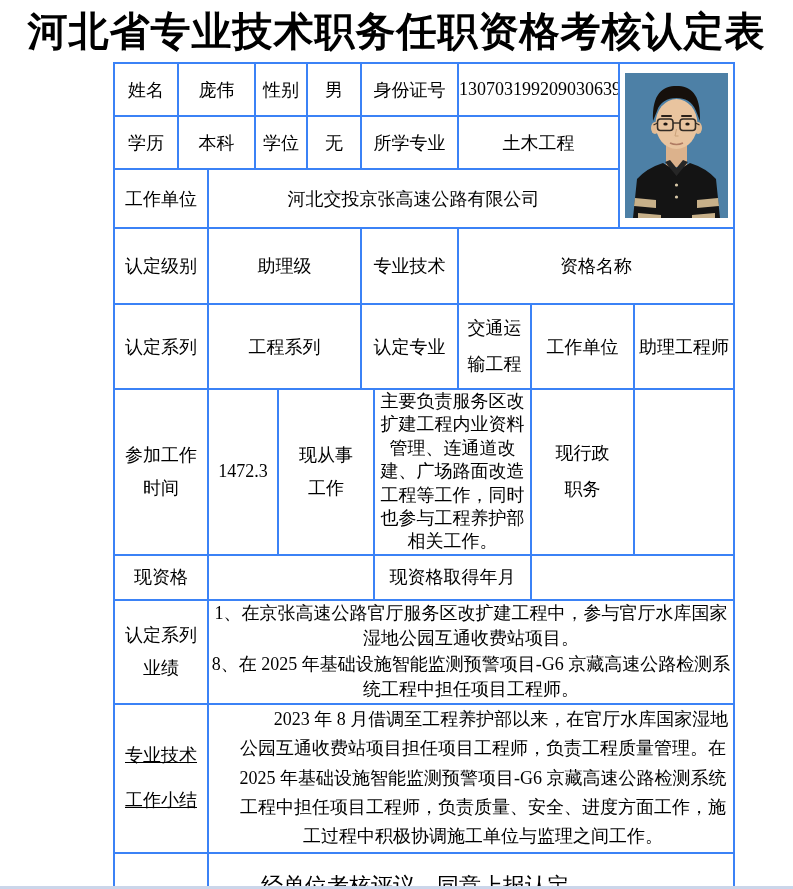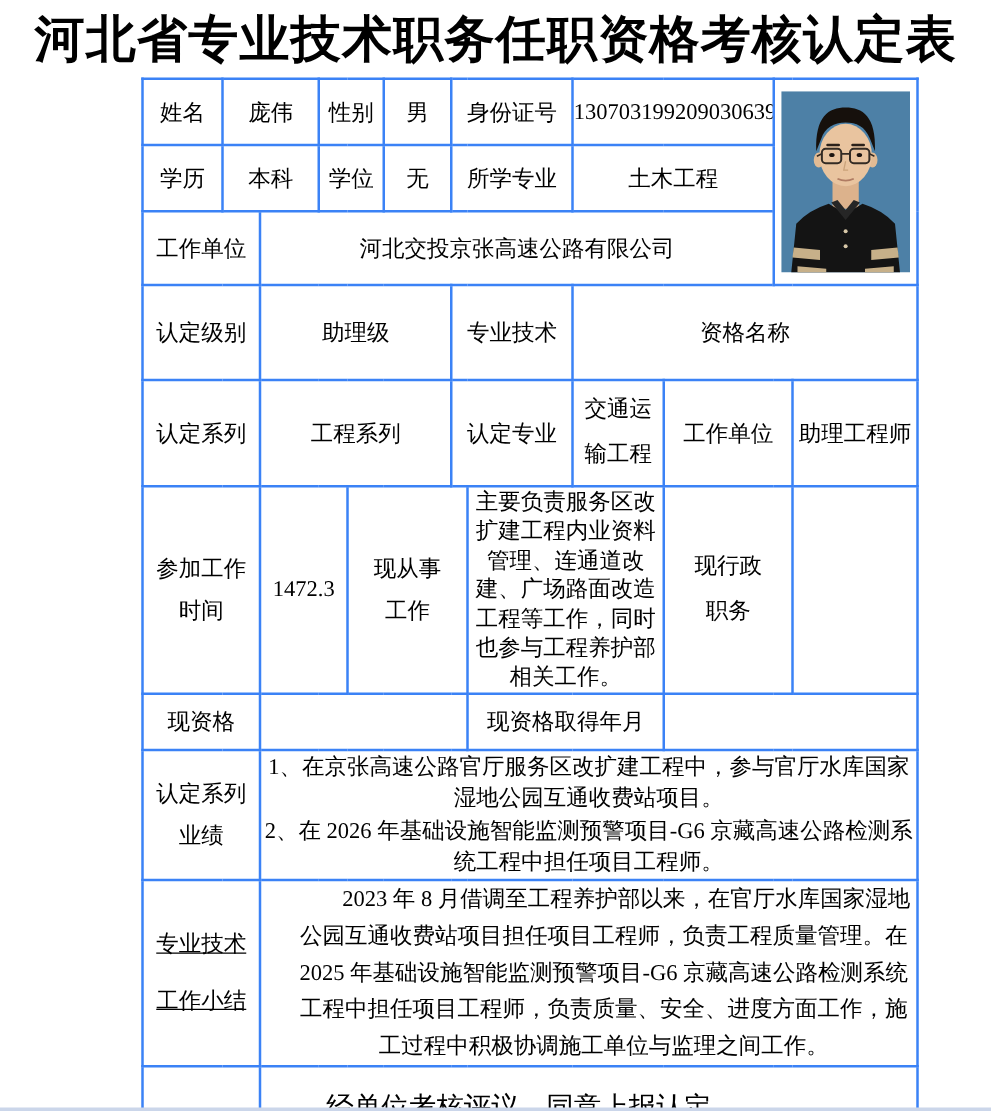--- a/index.html
+++ b/index.html
@@ -158,21 +158,21 @@
     <td colspan="5"></td>
     <td colspan="2">现资格取得年月</td>
     <td colspan="3"></td>
   </tr>
 
   <tr style="height:95px">
     <td colspan="2" class="pre">认定系列
 业绩</td>
     <td colspan="10" class="content-cell">
       <div>1、在京张高速公路官厅服务区改扩建工程中，参与官厅水库国家湿地公园互通收费站项目。</div>
-      <div>2、在 2026 年基础设施智能监测预警项目-G6 京藏高速公路检测系统工程中担任项目工程师。</div>
+      <div>8、在 2025 年基础设施智能监测预警项目-G6 京藏高速公路检测系统工程中担任项目工程师。</div>
     </td>
   </tr>
 
   <tr style="height:125px">
     <td colspan="2" class="pre lh25">专业技术
 工作小结</td>
     <td colspan="10" class="summary-cell">
       <div class="para">2023 年 8 月借调至工程养护部以来，在官厅水库国家湿地公园互通收费站项目担任项目工程师，负责工程质量管理。在 2025 年基础设施智能监测预警项目-G6 京藏高速公路检测系统工程中担任项目工程师，负责质量、安全、进度方面工作，施工过程中积极协调施工单位与监理之间工作。</div>
     </td>
   </tr>

